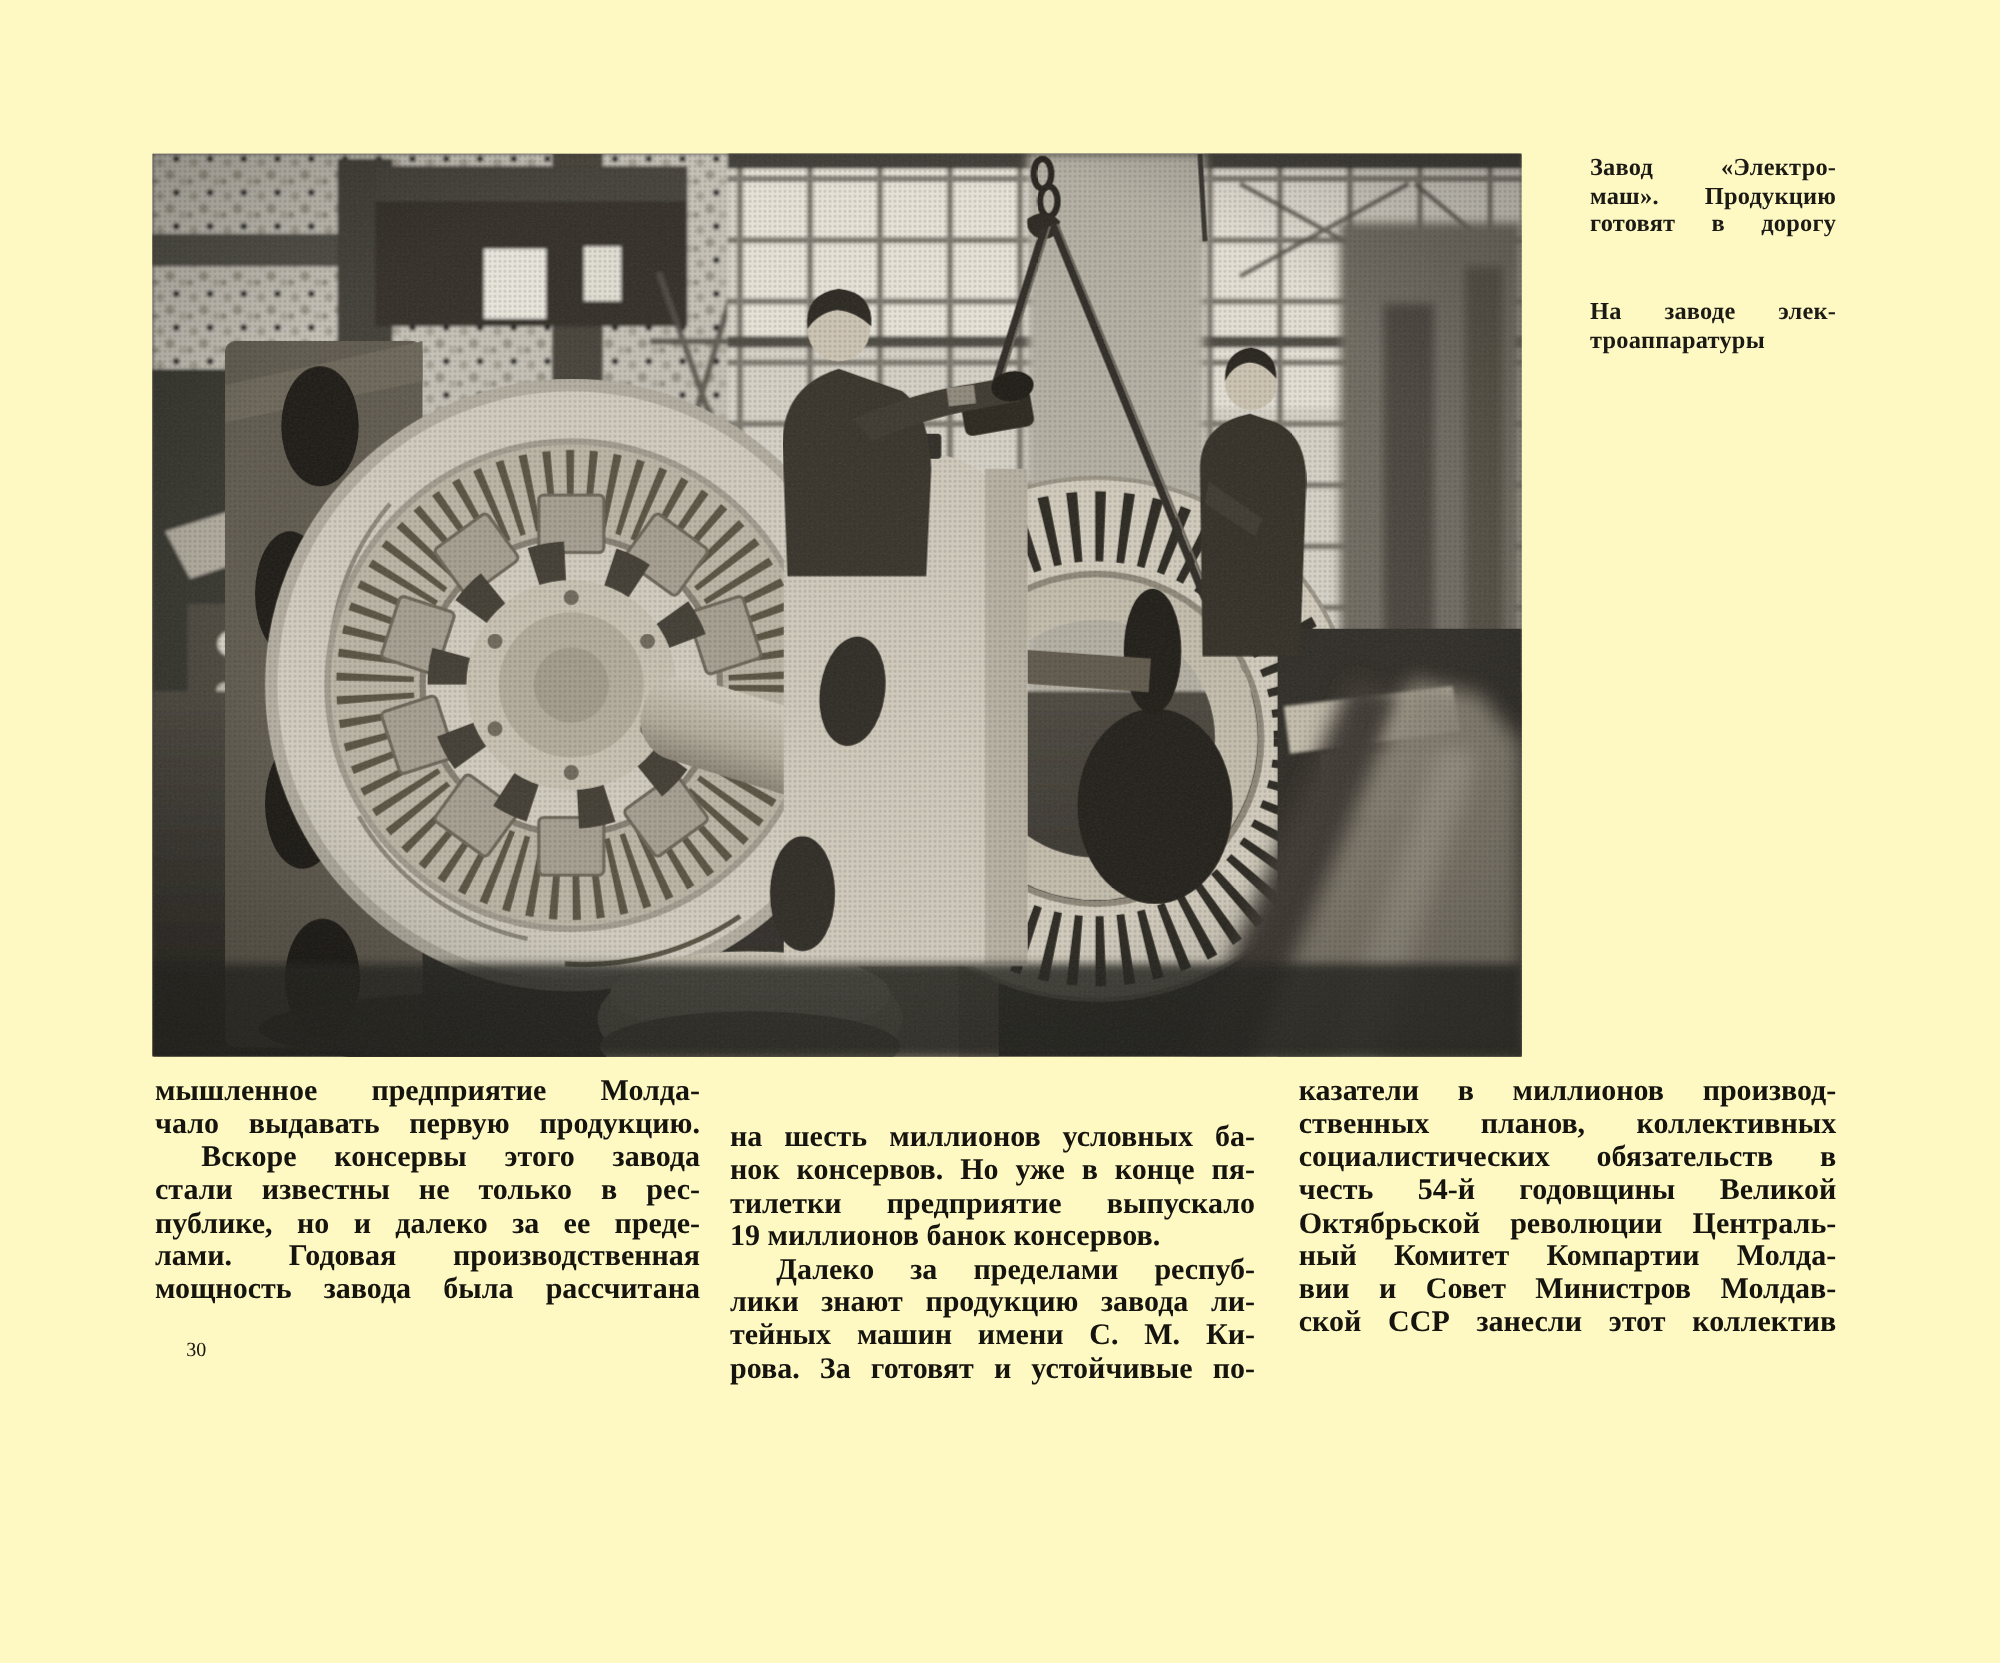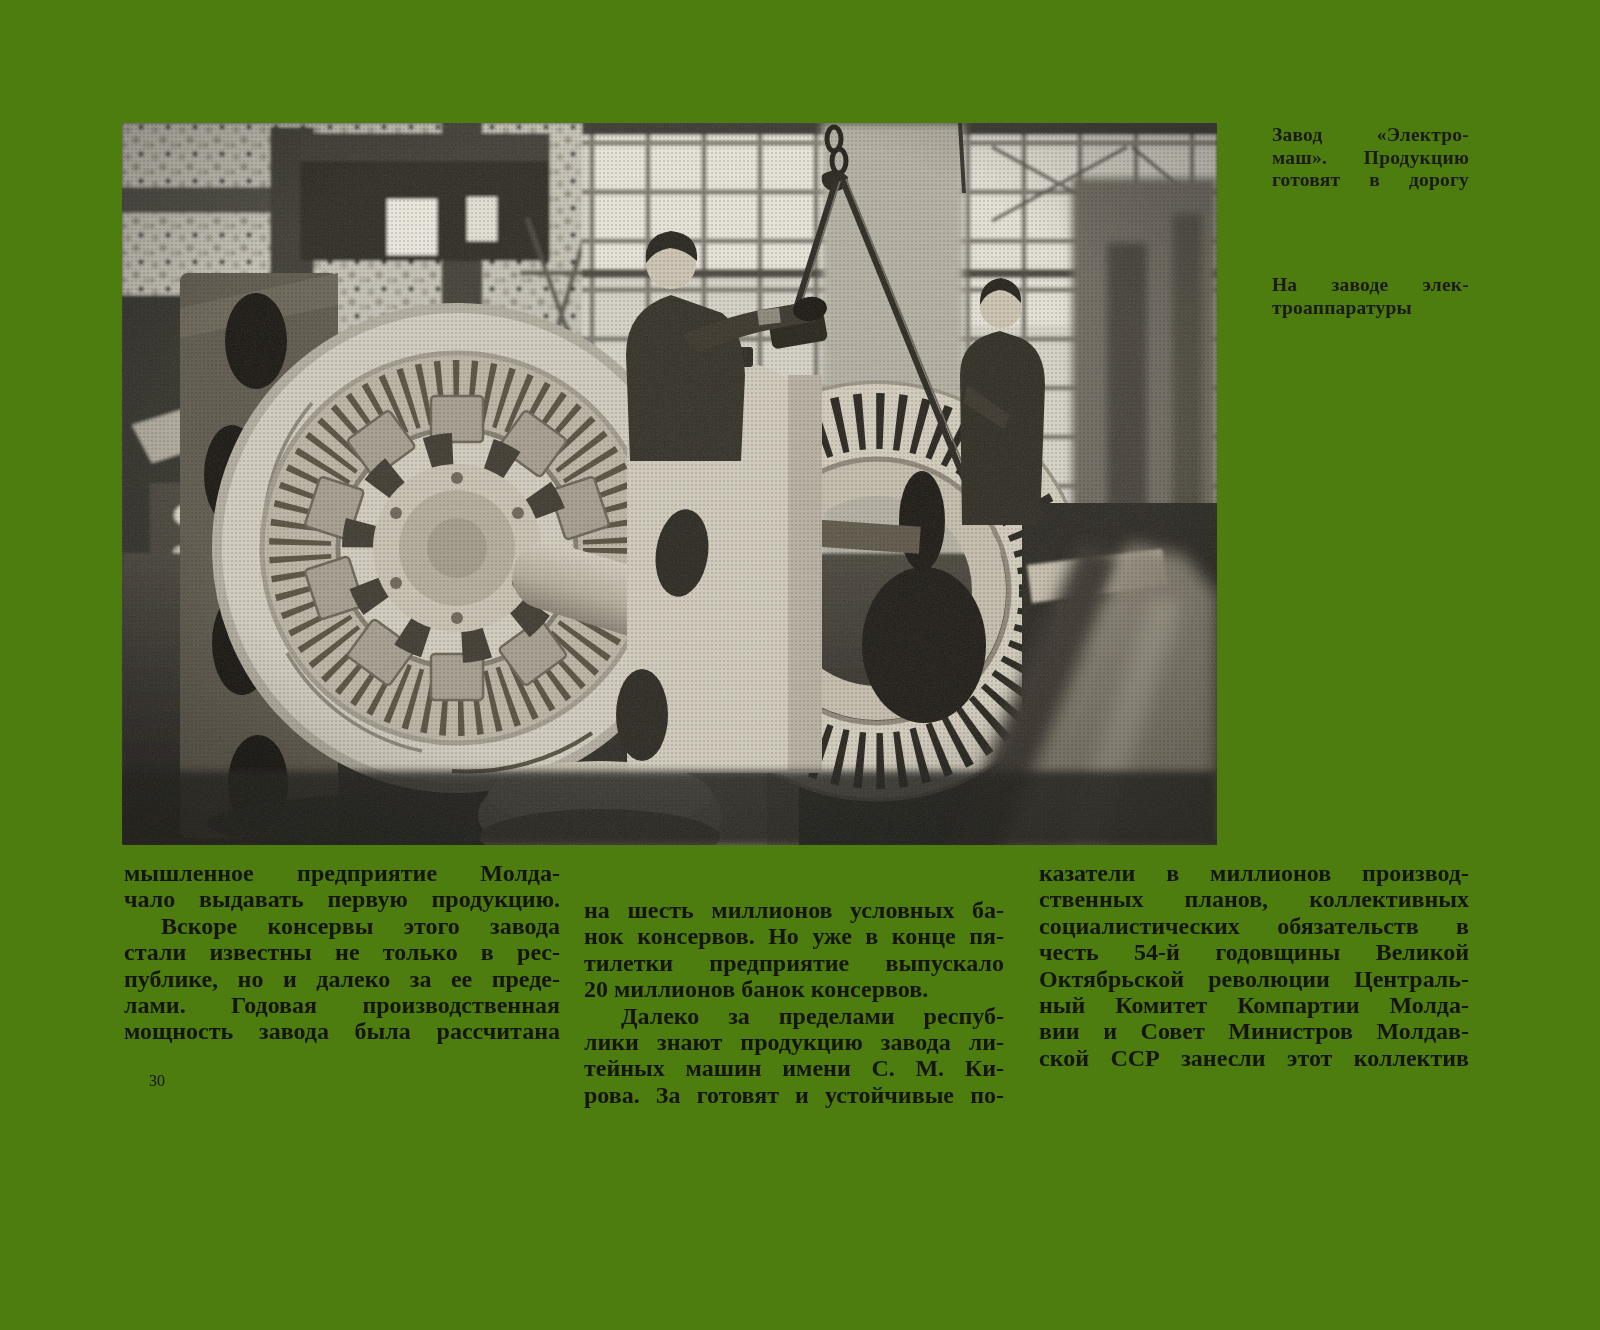--- a/index.html
+++ b/index.html
@@ -1,19 +1,19 @@
 <!DOCTYPE html>
 <html><head>
 <meta charset="utf-8">
 <style>
   html,body{margin:0;padding:0;background:#ffffff;}
   .page{
     position:relative;
     width:1600px;height:1330px;
-    background:#4d7c0f;
+    background:#fef9c3;
     font-family:"Liberation Serif", serif;
     color:#181611;
     overflow:hidden;
   }
   
   .photo{
     position:absolute;left:122px;top:123px;width:1095px;height:722px;
     background:#3b382f;
   }
   .photo svg{display:block;width:100%;height:100%;}
@@ -22,21 +22,21 @@
     background-image:radial-gradient(rgba(38,35,28,0.14) 1px, rgba(0,0,0,0) 1.4px);
     background-size:4px 4px;
   }
   
   .caption{
     position:absolute;left:1272px;width:197px;
     font-size:19.5px;font-weight:bold;line-height:22.5px;
     letter-spacing:0.2px;color:#1c1a15;
   }
   .cap1{top:124px;}
-  .cap2{top:239px;margin-top:35px;}
+  .cap2{top:239px;}
   
   .col{
     position:absolute;top:860px;
     font-size:24px;font-weight:bold;line-height:26.4px;
     color:#16140f;
   }
   .col1{left:124px;width:436px;}
   .col2{left:584px;width:420px;margin-top:37px;}
   .col3{left:1039px;width:430px;}
   .line{text-align:justify;text-align-last:justify;white-space:normal;}
@@ -317,21 +317,21 @@
     <div class="line">стали известны не только в рес-</div>
     <div class="line">публике, но и далеко за ее преде-</div>
     <div class="line">лами. Годовая производственная</div>
     <div class="line">мощность завода была рассчитана</div>
   </div>
 
   <div class="col col2">
     <div class="line">на шесть миллионов условных ба-</div>
     <div class="line">нок консервов. Но уже в конце пя-</div>
     <div class="line">тилетки предприятие выпускало</div>
-    <div class="line left">20 миллионов банок консервов.</div>
+    <div class="line left">19 миллионов банок консервов.</div>
     <div class="line indent">Далеко за пределами респуб-</div>
     <div class="line">лики знают продукцию завода ли-</div>
     <div class="line">тейных машин имени С. М. Ки-</div>
     <div class="line">рова. За готовят и устойчивые по-</div>
   </div>
 
   <div class="col col3">
     <div class="line">казатели в миллионов производ-</div>
     <div class="line">ственных планов, коллективных</div>
     <div class="line">социалистических обязательств в</div>

